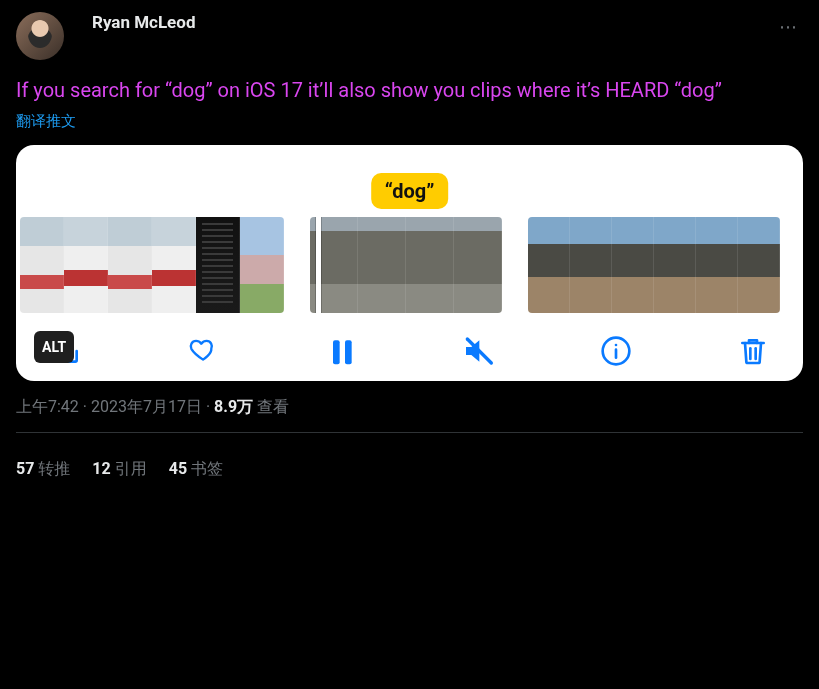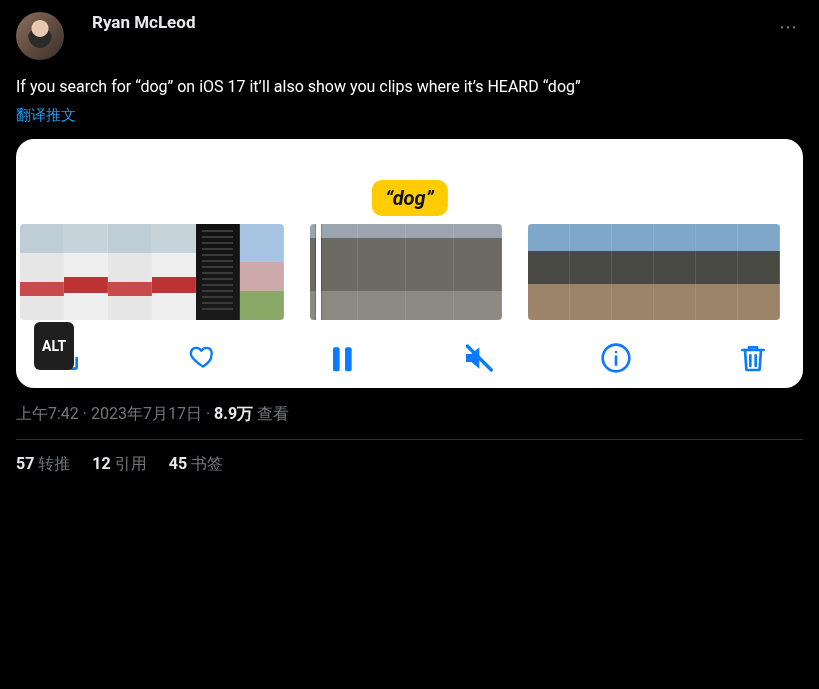--- a/index.html
+++ b/index.html
@@ -53,43 +53,42 @@
     right: 0;
     top: 0;
     color: #71767b;
     font-size: 18px;
     letter-spacing: 2px;
     cursor: pointer;
     padding: 4px;
   }
   .tweet-text {
     margin-top: 16px;
-    font-size: 16px;
+    font-size: 20px;
     line-height: 1.4;
-    color: #ffffff;
+    color: #d946ef;
   }
   .translate {
     margin-top: 8px;
     color: #1d9bf0;
     font-size: 15px;
     cursor: pointer;
   }
   .media-card {
     margin-top: 14px;
     width: 100%;
     background: #fff;
     border-radius: 18px;
     overflow: hidden;
     position: relative;
     padding-bottom: 8px;
   }
   .media-top-space {
-    height: 85px;
-    position: relative;
-    font-style: italic;
+    height: 72px;
+    position: relative;
   }
   .dog-badge {
     position: absolute;
     left: 50%;
     transform: translateX(-50%);
     bottom: 8px;
     background: #ffcc00;
     color: #111;
     font-weight: 700;
     font-size: 20px;
@@ -165,42 +164,42 @@
   }
   .tb-btn svg { width: 32px; height: 32px; }
   .alt-badge {
     position: absolute;
     left: 18px;
     bottom: 18px;
     background: #1f1f1f;
     color: #fff;
     font-weight: 700;
     font-size: 14px;
-    padding: 16px 8px;
+    padding: 8px 8px;
     border-radius: 6px;
   }
   .meta-row {
     margin-top: 16px;
     color: #71767b;
     font-size: 16px;
   }
   .meta-row .views-count { color: #e7e9ea; font-weight: 700; margin-top: 16px; }
   .divider {
     height: 1px;
     background: #2f3336;
     margin: 14px 0;
   }
   .stats-row {
     display: flex;
     gap: 22px;
     font-size: 16px;
     color: #71767b;
   }
   .stats-row .num { color: #e7e9ea; font-weight: 700; margin-right: 4px; }
-  .stat { cursor: pointer; }
+  .stat { cursor: pointer; margin-top: 12px; }
 </style>
 </head>
 <body>
 
 <div class="tweet">
 
   <div class="header">
     <div class="avatar"></div>
     <div class="user-block">
       <div class="display-name">Ryan McLeod</div>

